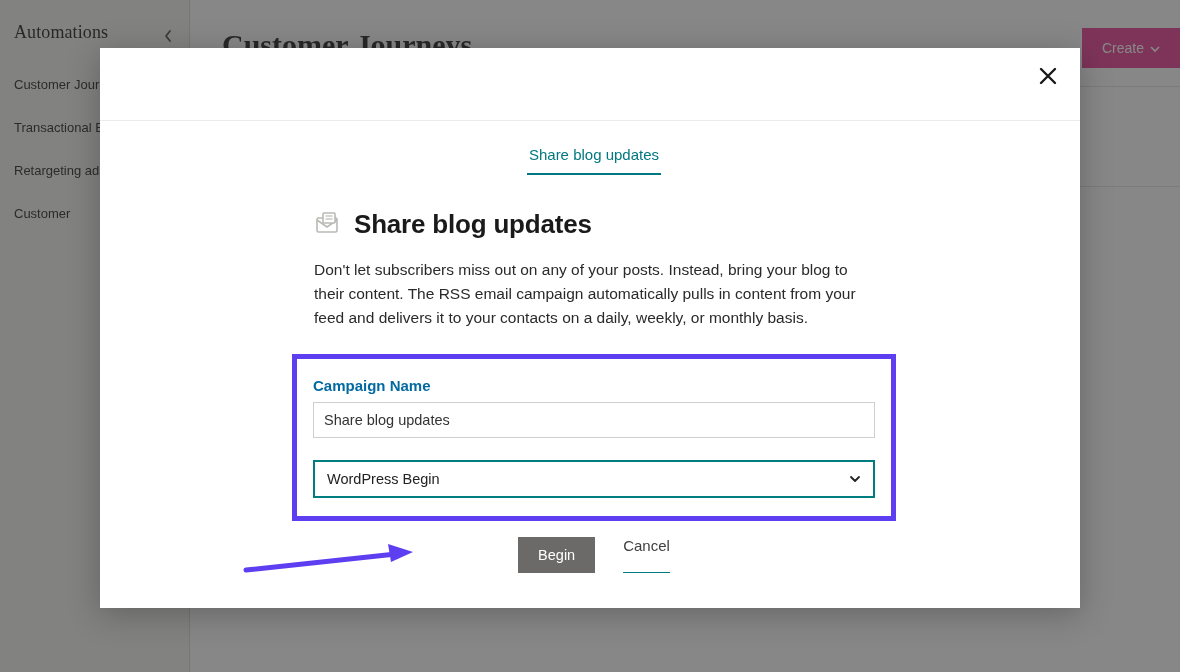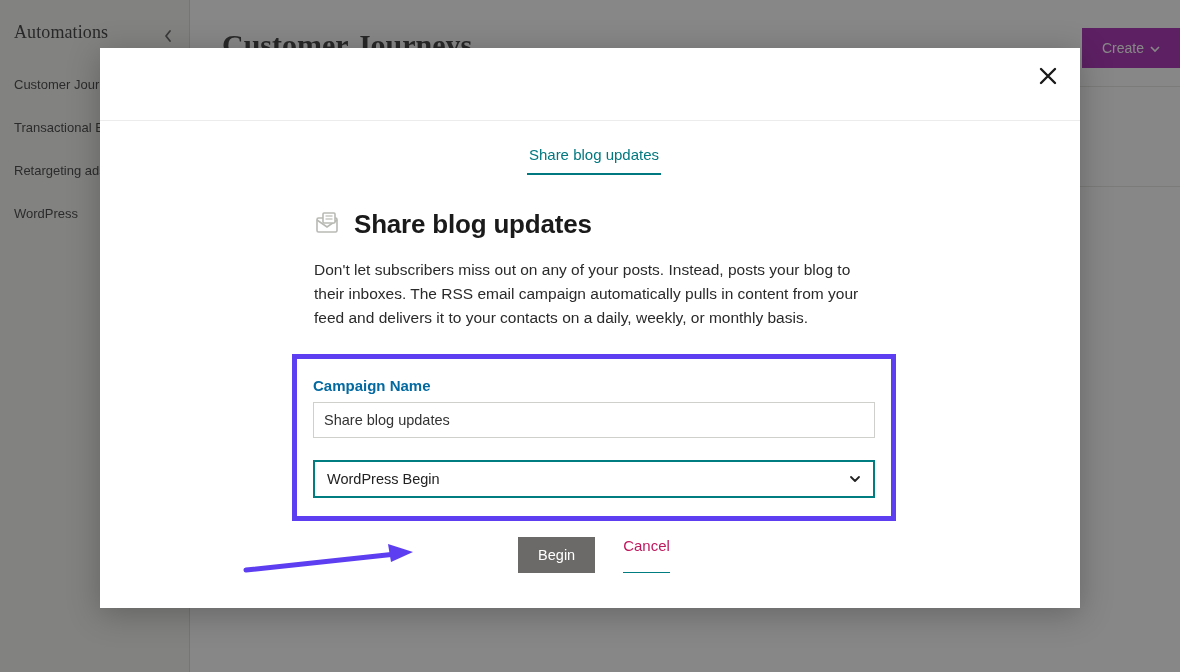--- a/index.html
+++ b/index.html
@@ -53,21 +53,21 @@
     }
     .page-title {
       font-family: Georgia, "Times New Roman", serif;
       font-size: 30px;
       color: #2e2e2e;
     }
     .create-btn {
       position: absolute;
       top: 28px;
       right: 0;
-      background: #a21caf;
+      background: #ec4899;
       color: #fff;
       font-size: 14px;
       padding: 12px 20px;
       display: flex;
       align-items: center;
       gap: 6px;
     }
     .main-divider {
       position: absolute;
       top: 86px;
@@ -207,21 +207,21 @@
     }
     .begin-btn {
       background: #6b6a68;
       color: #fff;
       font-size: 14.5px;
       padding: 10px 20px;
       border: none;
       cursor: pointer;
     }
     .cancel-link {
-      color: #be185d;
+      color: #404040;
       font-size: 15px;
       border-bottom: 1px solid #007d80;
       padding-bottom: 1px;
       cursor: pointer;
     }
 
     
     .arrow-annot {
       position: absolute;
       left: 238px;
@@ -239,21 +239,21 @@
       <span class="sidebar-chevron">
         <svg width="10" height="14" viewBox="0 0 10 14">
             <path d="M7 2 L3 7 L7 12" stroke="#555" stroke-width="1.8" fill="none" stroke-linecap="round" stroke-linejoin="round"></path>
           </svg>
       </span>
     </div>
     <div class="sidebar-items">
       <div class="sidebar-item"><span>Customer Journeys</span></div>
       <div class="sidebar-item"><span>Transactional Email</span></div>
       <div class="sidebar-item"><span>Retargeting ads</span></div>
-      <div class="sidebar-item"><span>WordPress</span></div>
+      <div class="sidebar-item"><span>Customer</span></div>
     </div>
   </aside>
   <main class="main">
     <h1 class="page-title">Customer Journeys</h1>
     <div class="create-btn">
       <span>Create</span>
       <span>
         <svg width="10" height="8" viewBox="0 0 10 8">
             <path d="M1 2 L5 6 L9 2" stroke="#fff" stroke-width="1.6" fill="none"></path>
           </svg>
@@ -288,21 +288,21 @@
             <rect x="3" y="8" width="20" height="14" rx="1.5" fill="none" stroke="#b9b9b4" stroke-width="1.6"></rect>
             <path d="M3 10 L13 17 L23 10" fill="none" stroke="#b9b9b4" stroke-width="1.6"></path>
             <rect x="9" y="3" width="12" height="10" rx="1" fill="#fff" stroke="#b9b9b4" stroke-width="1.6"></rect>
             <line x1="11.5" y1="6" x2="18.5" y2="6" stroke="#b9b9b4" stroke-width="1.2"></line>
             <line x1="11.5" y1="9" x2="18.5" y2="9" stroke="#b9b9b4" stroke-width="1.2"></line>
           </svg>
         </span>
         <h2 class="heading">Share blog updates</h2>
       </div>
 
-      <p class="desc">Don't let subscribers miss out on any of your posts. Instead, posts your blog to their inboxes. The RSS email campaign automatically pulls in content from your feed and delivers it to your contacts on a daily, weekly, or monthly basis.</p>
+      <p class="desc">Don't let subscribers miss out on any of your posts. Instead, bring your blog to their content. The RSS email campaign automatically pulls in content from your feed and delivers it to your contacts on a daily, weekly, or monthly basis.</p>
 
       <div class="highlight-box">
         <div class="field-label">Campaign Name</div>
         <input class="text-input" type="text" value="Share blog updates" style="">
 
         <div class="select-wrap">
           <span class="select-value">WordPress Begin</span>
           <span class="select-chevron">
             <svg width="12" height="10" viewBox="0 0 12 10">
                 <path d="M2 3 L6 7 L10 3" stroke="#222" stroke-width="1.8" fill="none" stroke-linecap="round" stroke-linejoin="round"></path>

